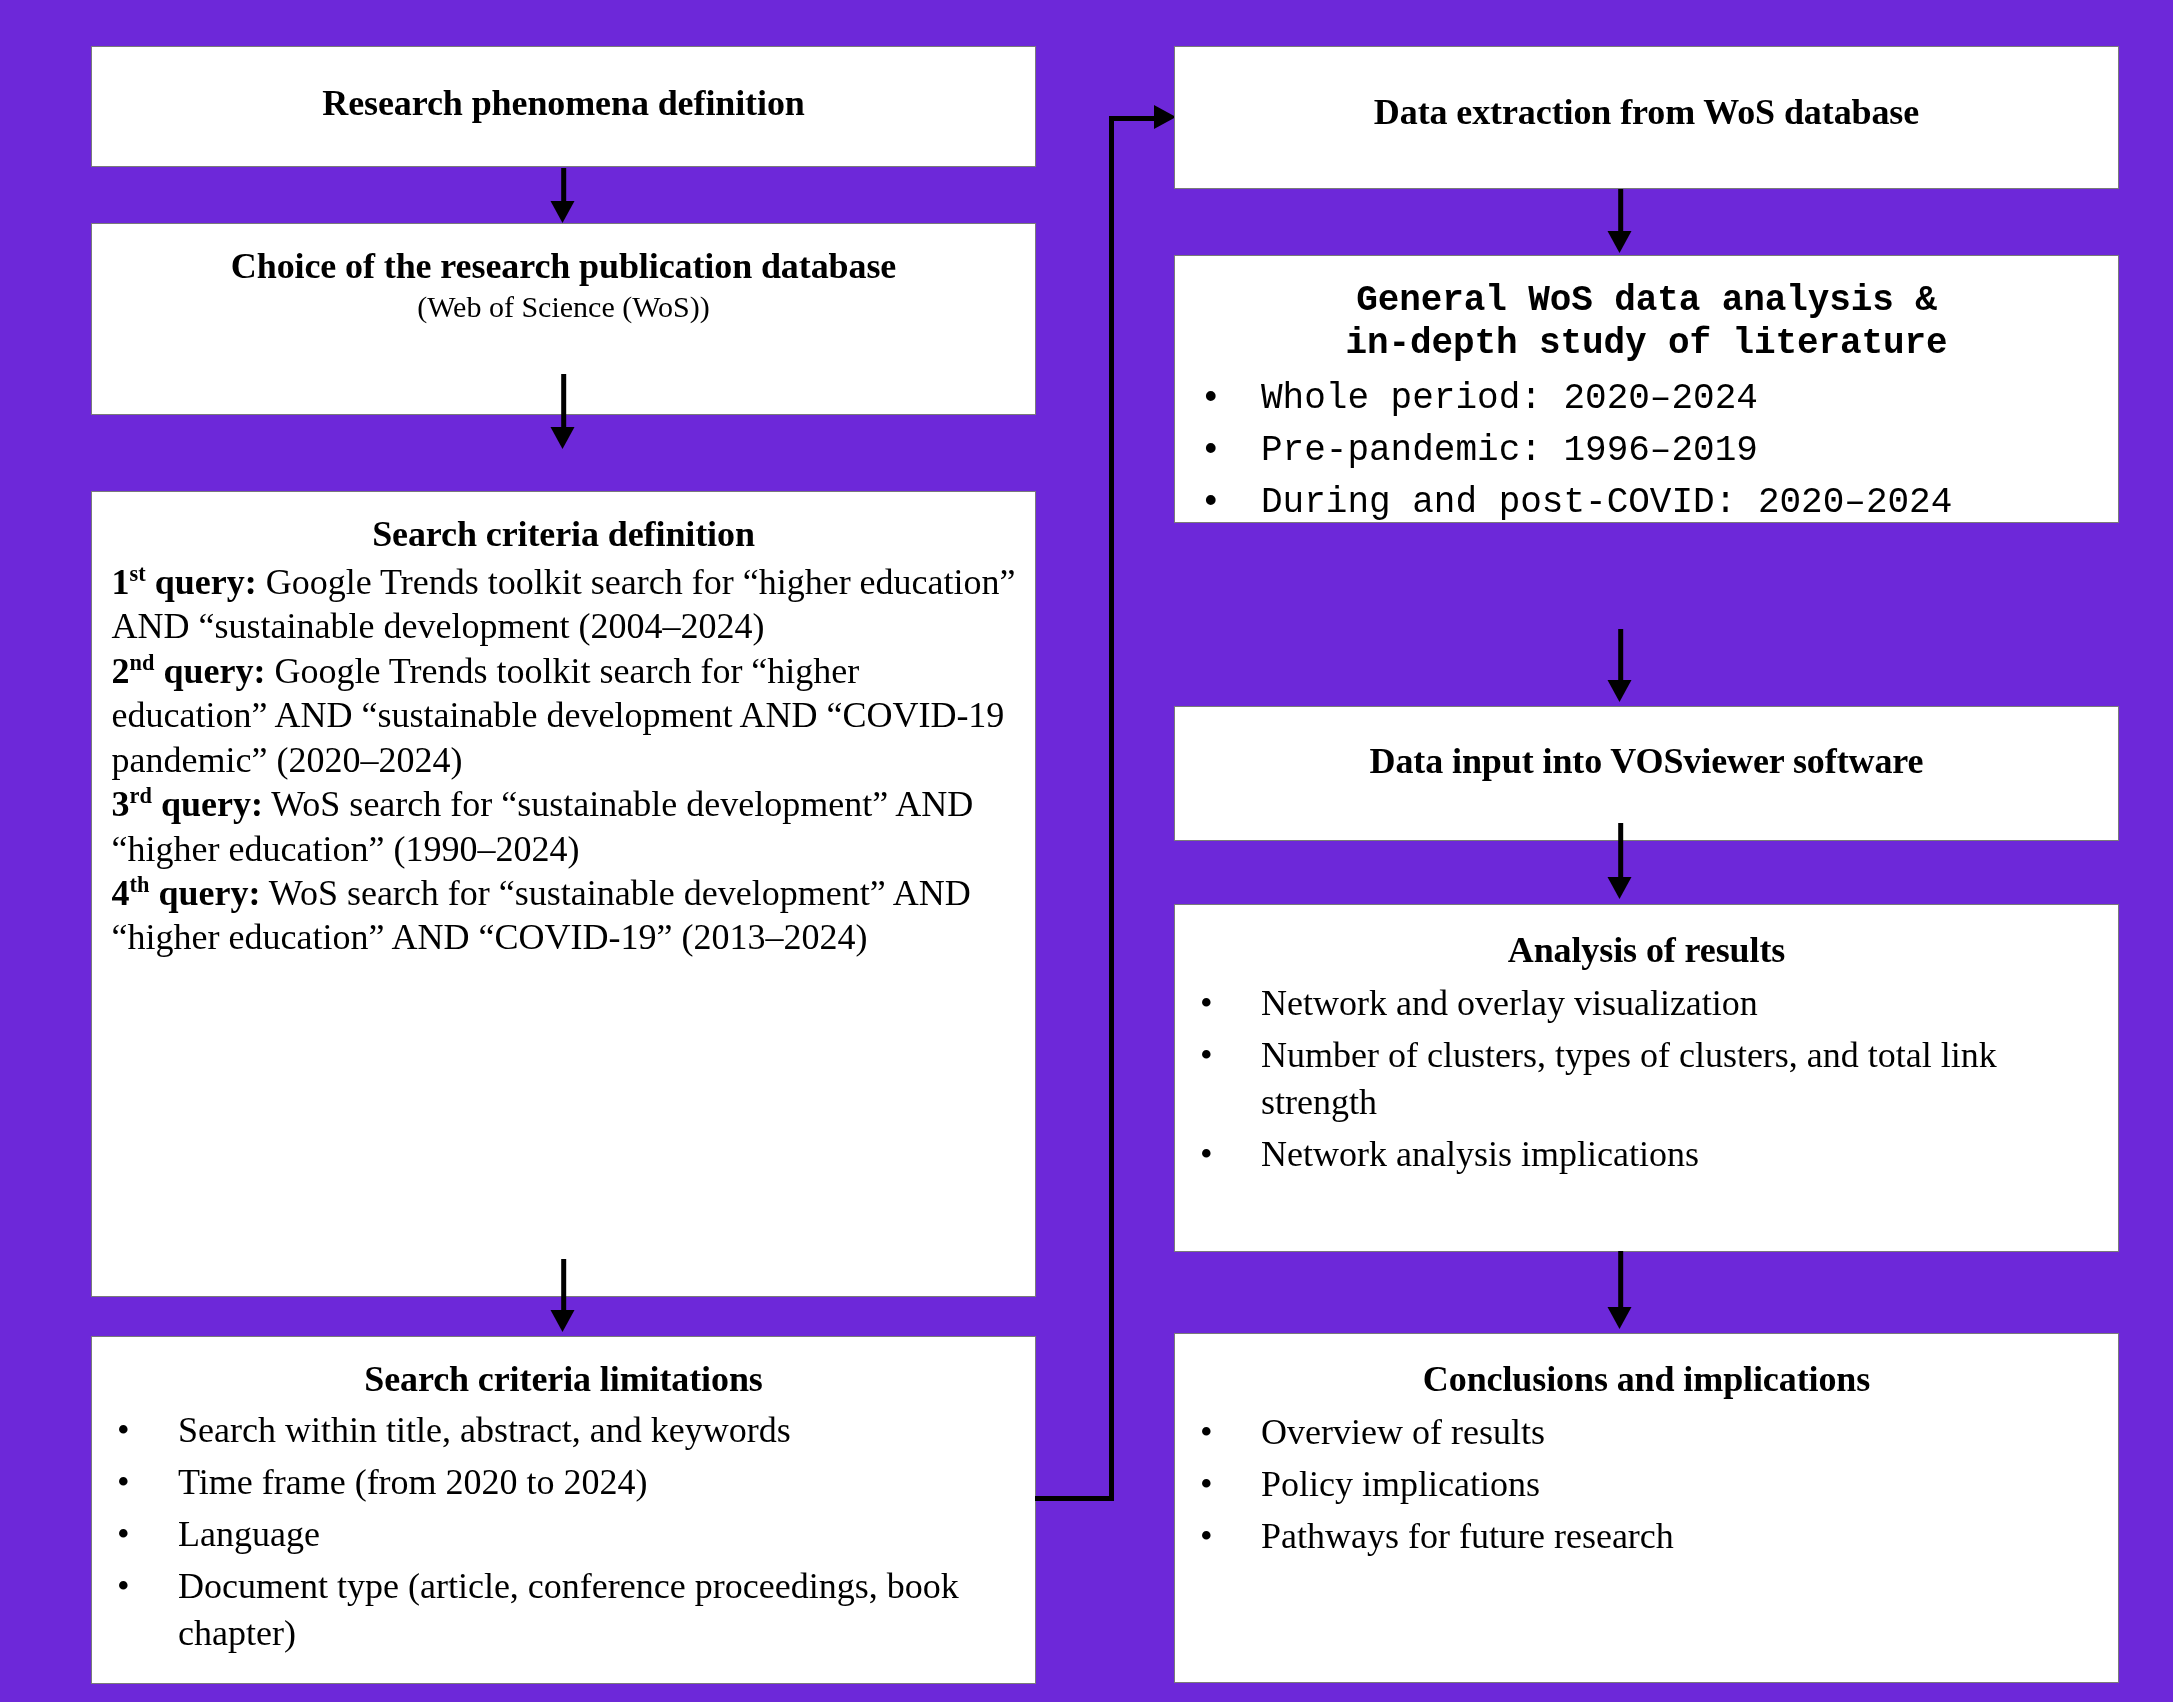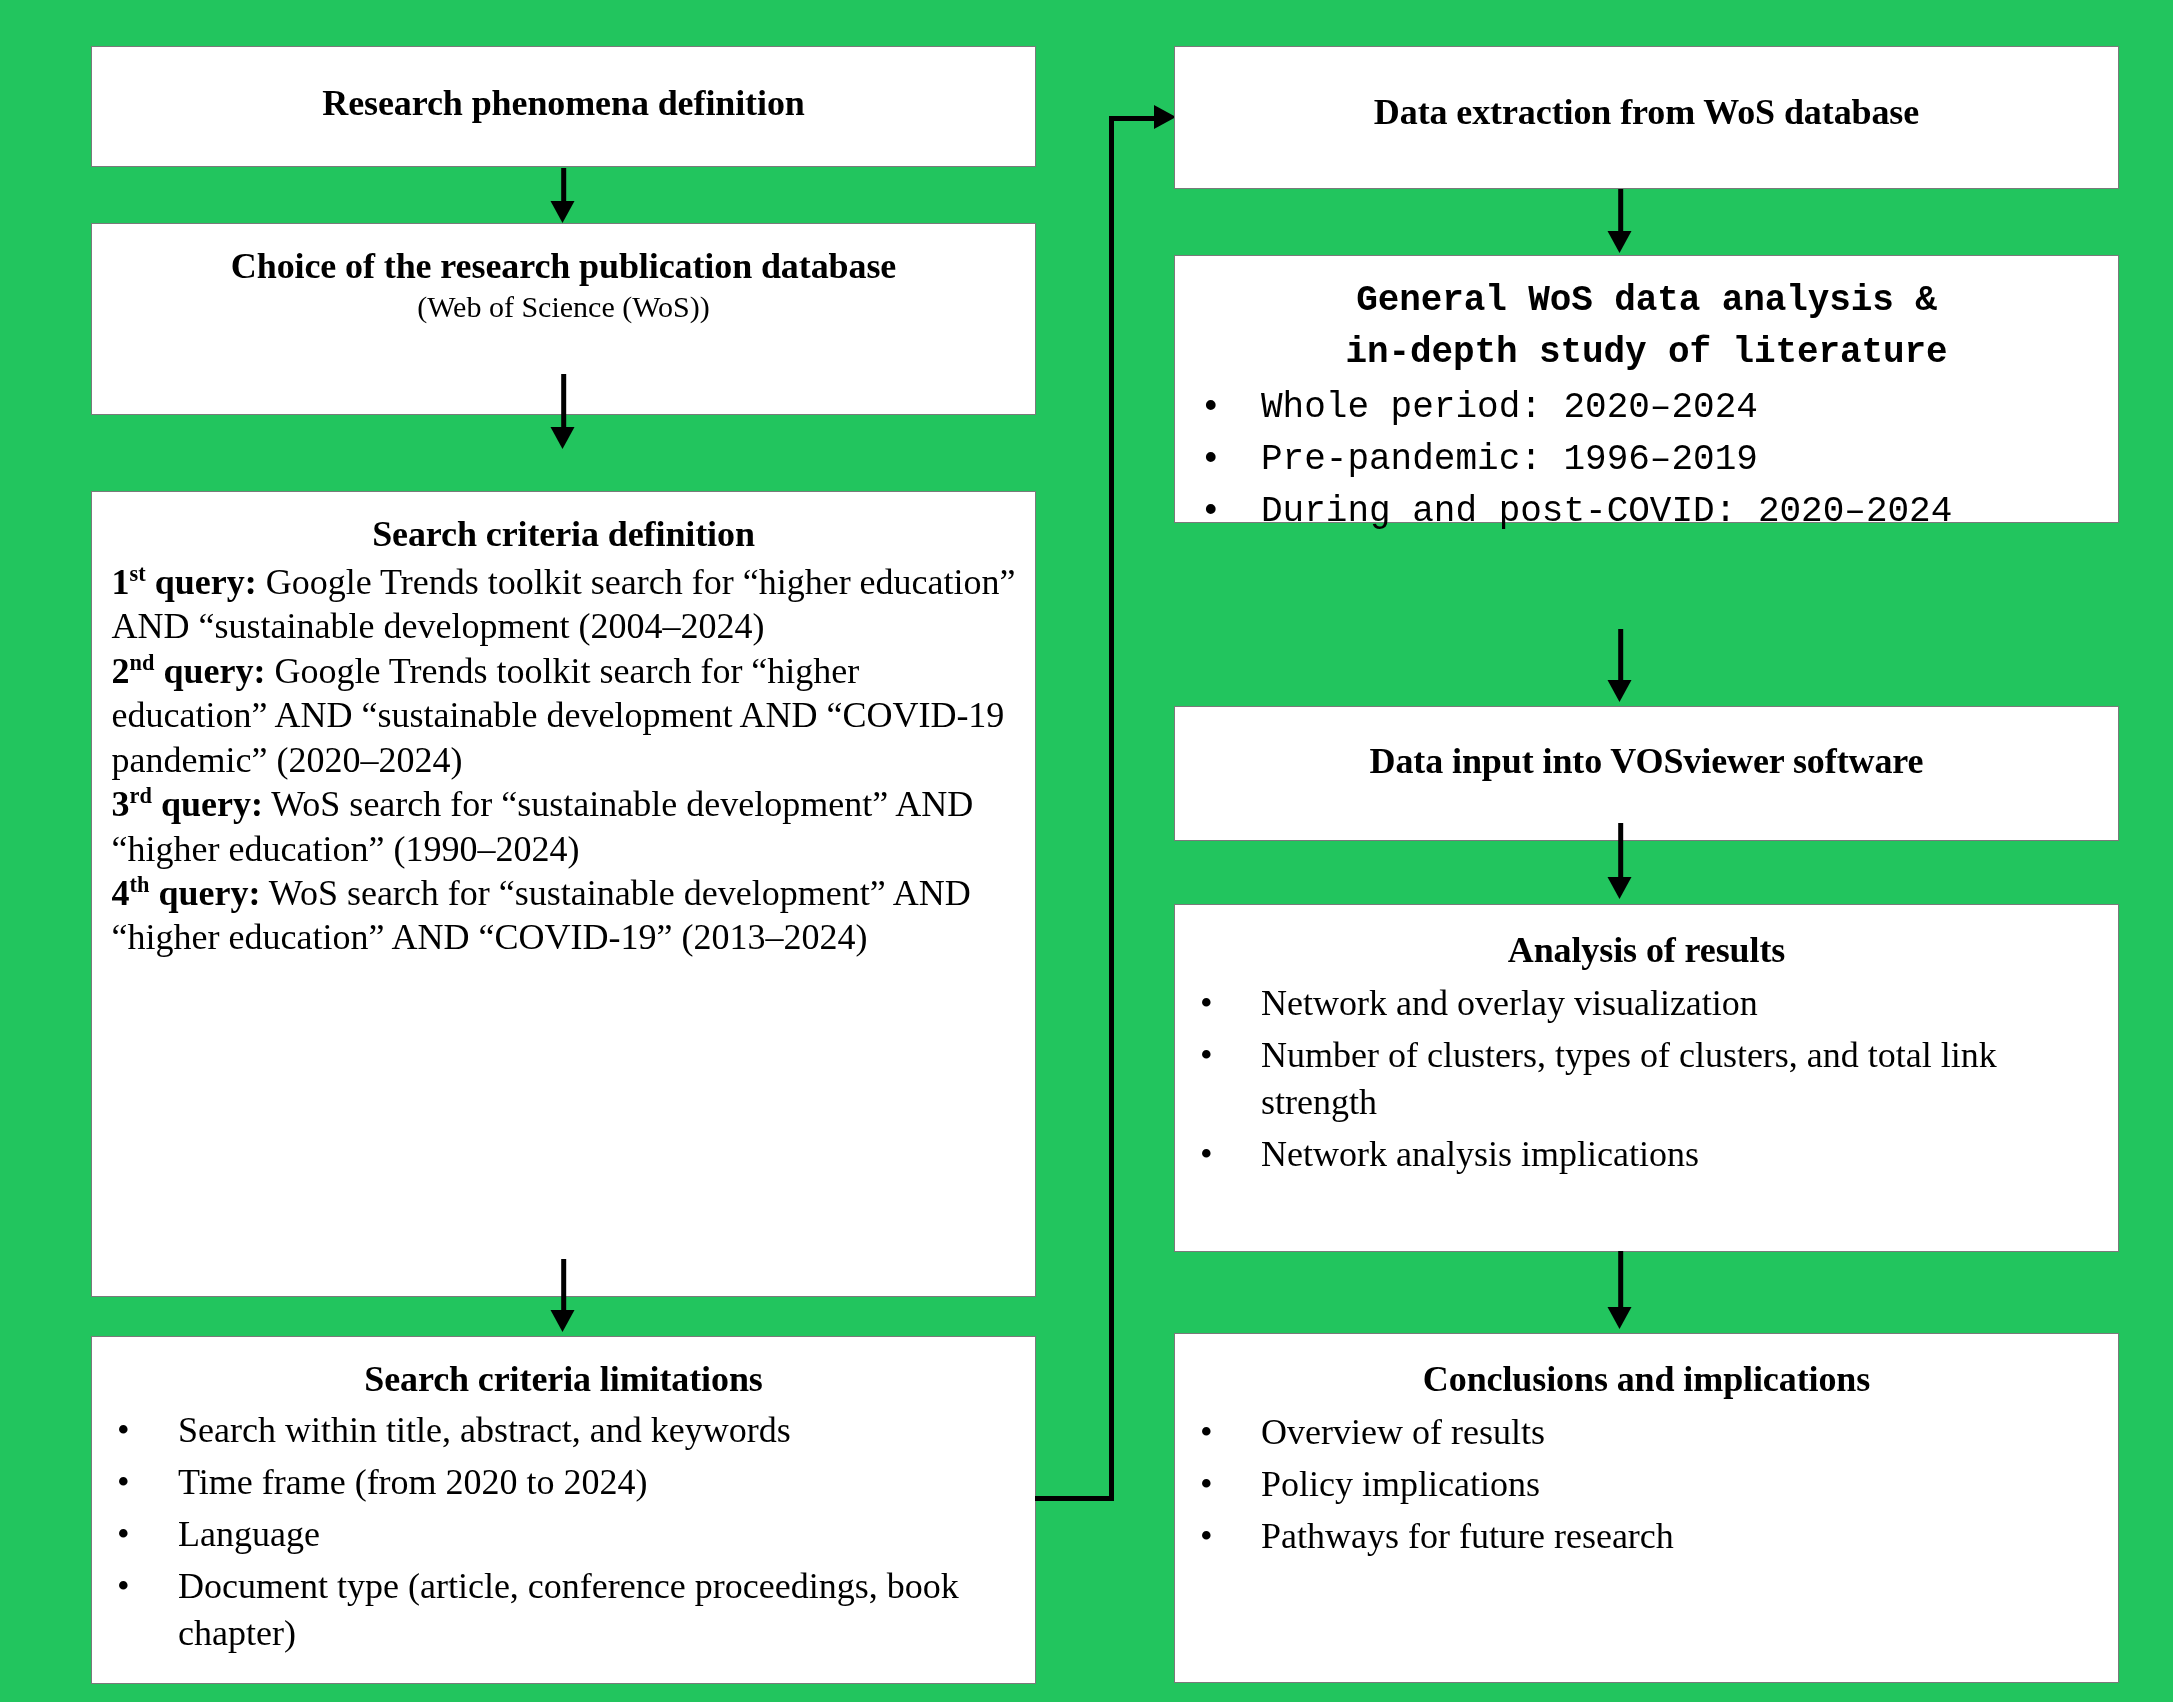--- a/index.html
+++ b/index.html
@@ -8,21 +8,21 @@
     background: #ffffff;
   }
   body {
     font-family: "Liberation Serif", "DejaVu Serif", serif;
     color: #000000;
   }
   #canvas {
     position: relative;
     width: 2173px;
     height: 1703px;
-    background: #22c55e;
+    background: #6d28d9;
     overflow: hidden;
   }
 
   .box {
     position: absolute;
     box-sizing: border-box;
     border: 1.8px solid #7a7a7a;
     background: #ffffff;
     padding: 0;
   }
@@ -193,21 +193,21 @@
     <div class="box-title" style="padding-top:43px;">Data extraction from WoS database</div>
   </div>
 
   <div class="arrow-v" style="left:1620px; top:189px; height:66px;">
     <div class="shaft" style="height:45px;"></div>
     <div class="head" style="top:42px;"></div>
   </div>
 
   <div class="box" style="left:1174px; top:255px; width:945px; height:268px;font-family:Liberation Mono, monospace;">
     <div class="box-title two-line" style="padding-top:23px;">General WoS data analysis &amp;</div>
-    <div class="box-title two-line" style="padding-bottom:10.7px;margin-top:9px;">in-depth study of literature</div>
+    <div class="box-title two-line" style="padding-bottom:10.7px;">in-depth study of literature</div>
     <ul class="bullets">
       <li><span class="bullet-dot">•</span><span>Whole period: 2020–2024</span></li>
       <li><span class="bullet-dot">•</span><span>Pre-pandemic: 1996–2019</span></li>
       <li><span class="bullet-dot">•</span><span>During and post-COVID: 2020–2024</span></li>
     </ul>
   </div>
 
   <div class="arrow-v" style="left:1620px; top:629px; height:77px;">
     <div class="shaft" style="height:53px;"></div>
     <div class="head" style="top:51px;"></div>

